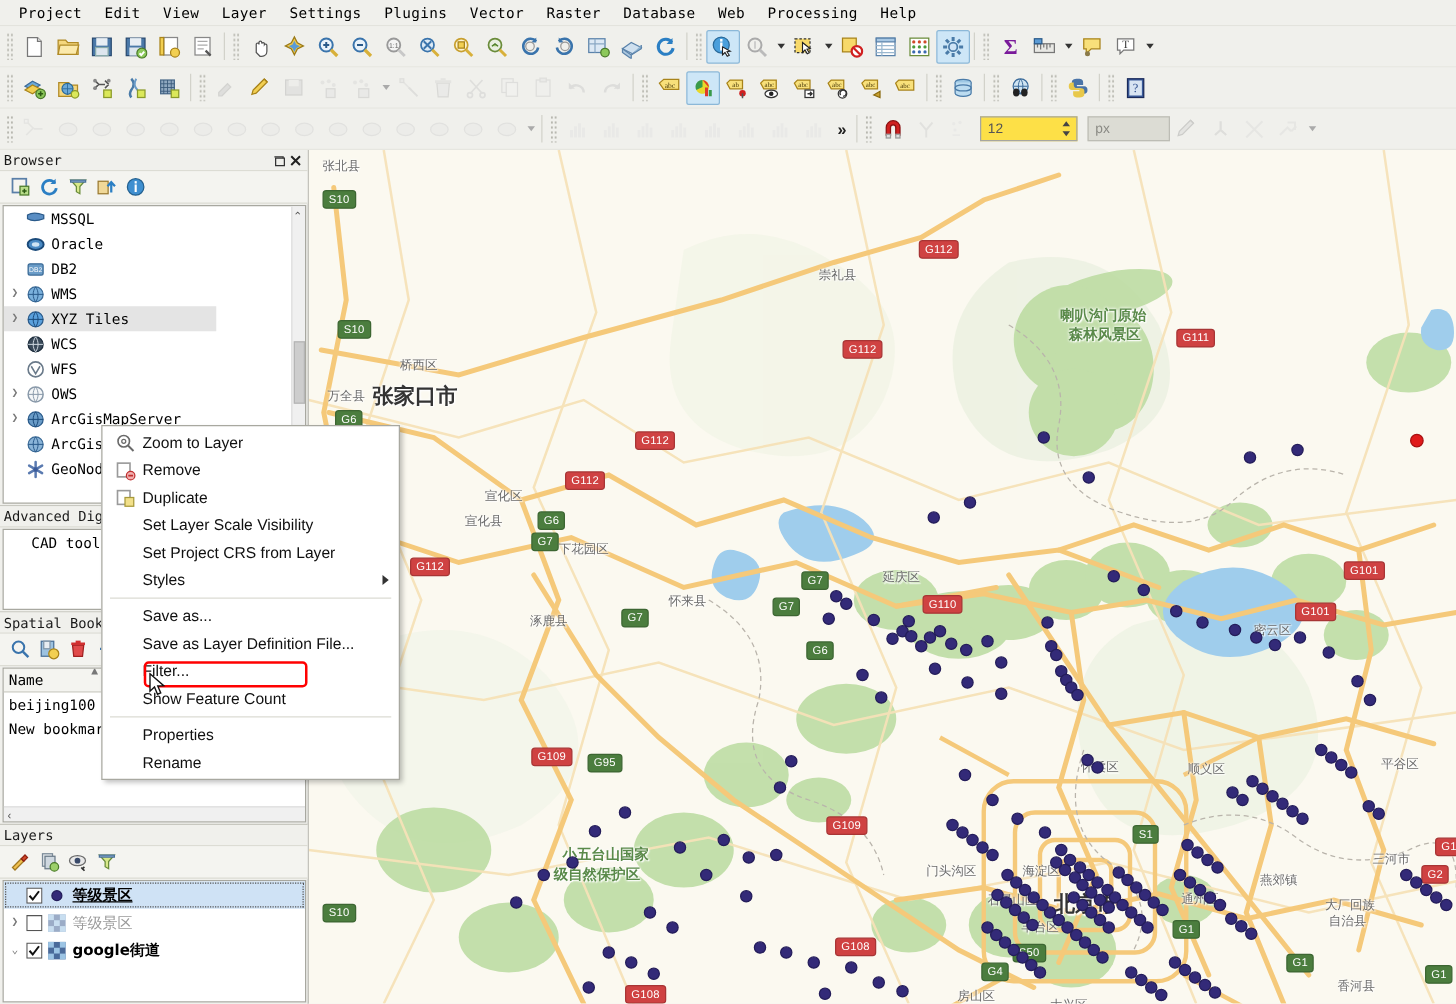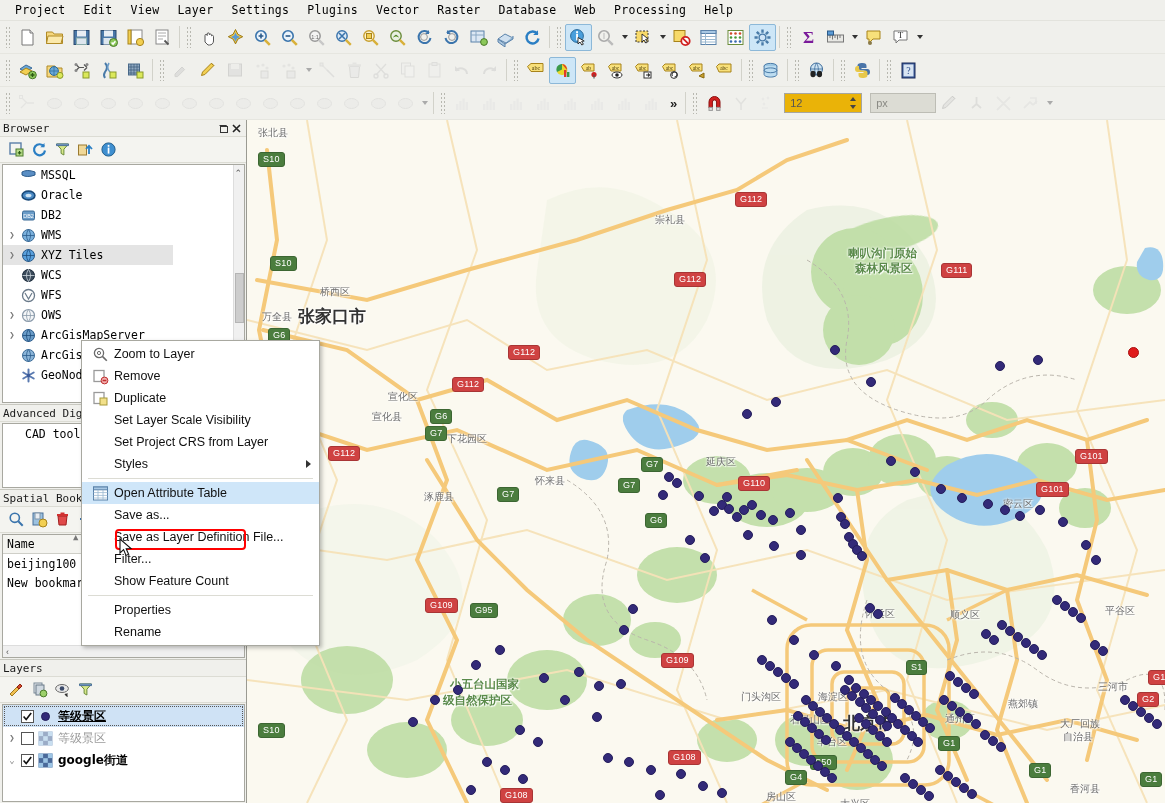--- a/index.html
+++ b/index.html
@@ -59,21 +59,21 @@
   }
   .arw::after {
     content:""; border-left:3.5px solid transparent;
     border-right:3.5px solid transparent; border-top:4px solid #333;
   }
   .arw.dis::after { border-top-color:#aaa; }
   .chev { font-size:13px; font-weight:bold; color:#222; padding:0 5px; flex:none; }
 
   .spin {
     width:78px; height:20px; flex:none;
-    border:1px solid #a6a6a0; background:#eab308;
+    border:1px solid #a6a6a0; background:#fde047;
     display:flex; align-items:center;
     font-size:11px; color:#555; padding-left:5px;
     position:relative; margin-left:2px;
   }
   .spin .ar { position:absolute; right:1px; top:1px; width:13px; height:16px; }
   .spin .ar i {
     position:absolute; left:3px; width:0; height:0;
     border-left:3.5px solid transparent; border-right:3.5px solid transparent;
   }
   .spin .ar i.u { top:2px; border-bottom:4px solid #444; }
@@ -1551,30 +1551,20 @@
     <div class="cmi">
       <span class="cmico"></span>
       <span class="cmtxt">Set Project CRS from Layer</span>
     </div>
     <div class="cmi">
       <span class="cmico"></span>
       <span class="cmtxt">Styles</span>
       <span class="subarw"></span>
     </div>
     <div class="cmsep"></div>
-    <div class="cmi hi">
-      <span class="cmico">
-        <svg width="17" height="17" viewBox="0 0 17 17">
-          <rect x="1.5" y="2" width="14" height="13" fill="#fff" stroke="#5a82aa"></rect>
-          <rect x="1.5" y="2" width="14" height="2.8" fill="#a8c8e4" stroke="#5a82aa"></rect>
-          <path d="M1.5 7.6h14M1.5 10.4h14M1.5 13h14M6 4.8v10.2M11 4.8v10.2" stroke="#9ab8d0" stroke-width="0.8"></path>
-        </svg>
-      </span>
-      <span class="cmtxt">Open Attribute Table</span>
-    </div>
     <div class="cmi">
       <span class="cmico"></span>
       <span class="cmtxt">Save as...</span>
     </div>
     <div class="cmi">
       <span class="cmico"></span>
       <span class="cmtxt">Save as Layer Definition File...</span>
     </div>
     <div class="cmi">
       <span class="cmico"></span>

